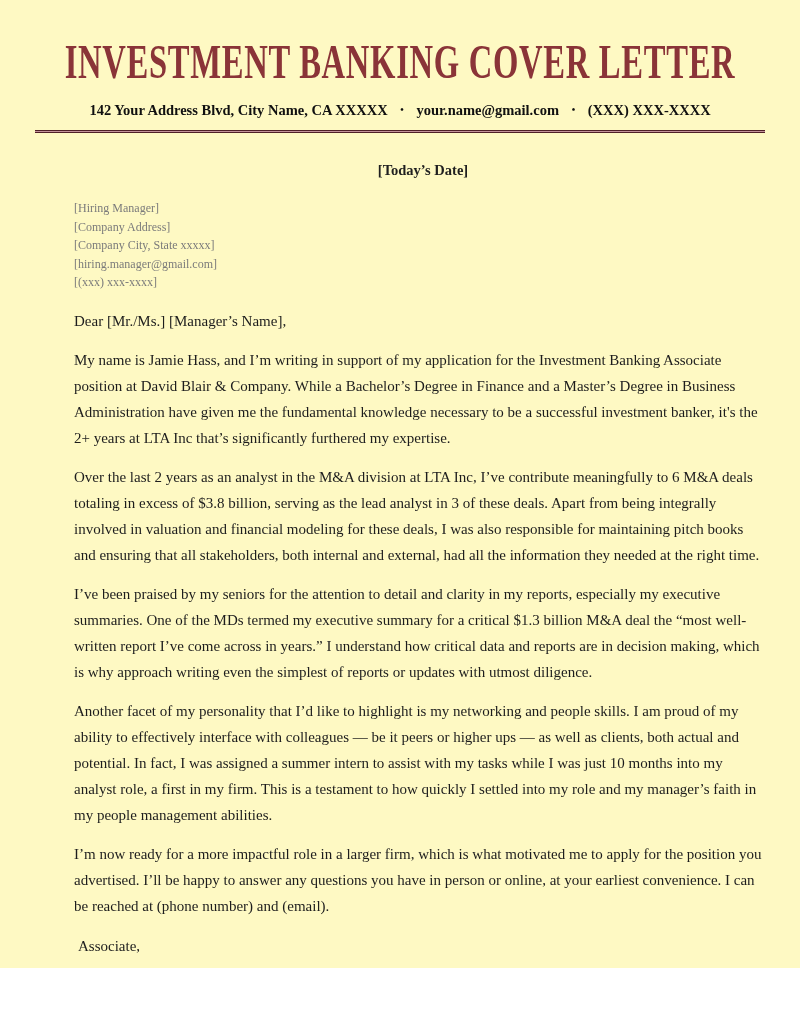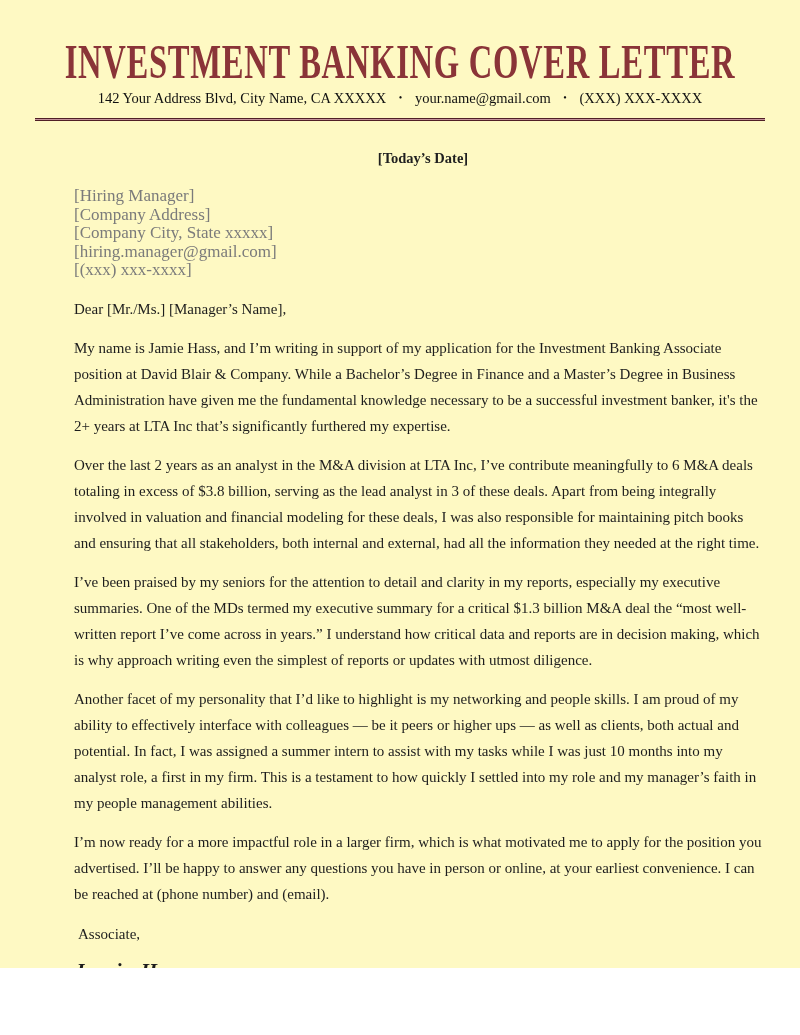--- a/index.html
+++ b/index.html
@@ -25,22 +25,23 @@
     transform: translateX(-50%) scaleX(0.68);
     transform-origin: center top;
     white-space: nowrap;
     font-weight: 700;
     font-size: 48px;
     line-height: 48px;
     letter-spacing: 1px;
     color: #8a3438;
   }
   .contact {
+    margin-top: 12px;
     text-align: center;
-    font-weight: 400;
+    font-weight: 700;
     font-size: 14.5px;
     color: #101010;
     white-space: nowrap;
   }
   .contact .dot {
     display: inline-block;
     margin: 0 9px;
     font-size: 10px;
     vertical-align: 2px;
     color: #101010;
@@ -63,21 +64,21 @@
     margin: 29px 0 0 0;
     font-weight: 700;
     font-size: 14.5px;
     color: #1f1f1f;
     text-align: center;
   }
   .recipient { margin-top: 20px; }
   .recipient p {
     margin: 0;
     line-height: 18.5px;
-    font-size: 17px;
+    font-size: 12px;
     color: #7b7b7b;
   }
   .greeting {
     margin: 17px 0 0 0;
     line-height: 25px;
   }
   .para {
     margin: 13px 4px 0 0;
     line-height: 26px;
   }

